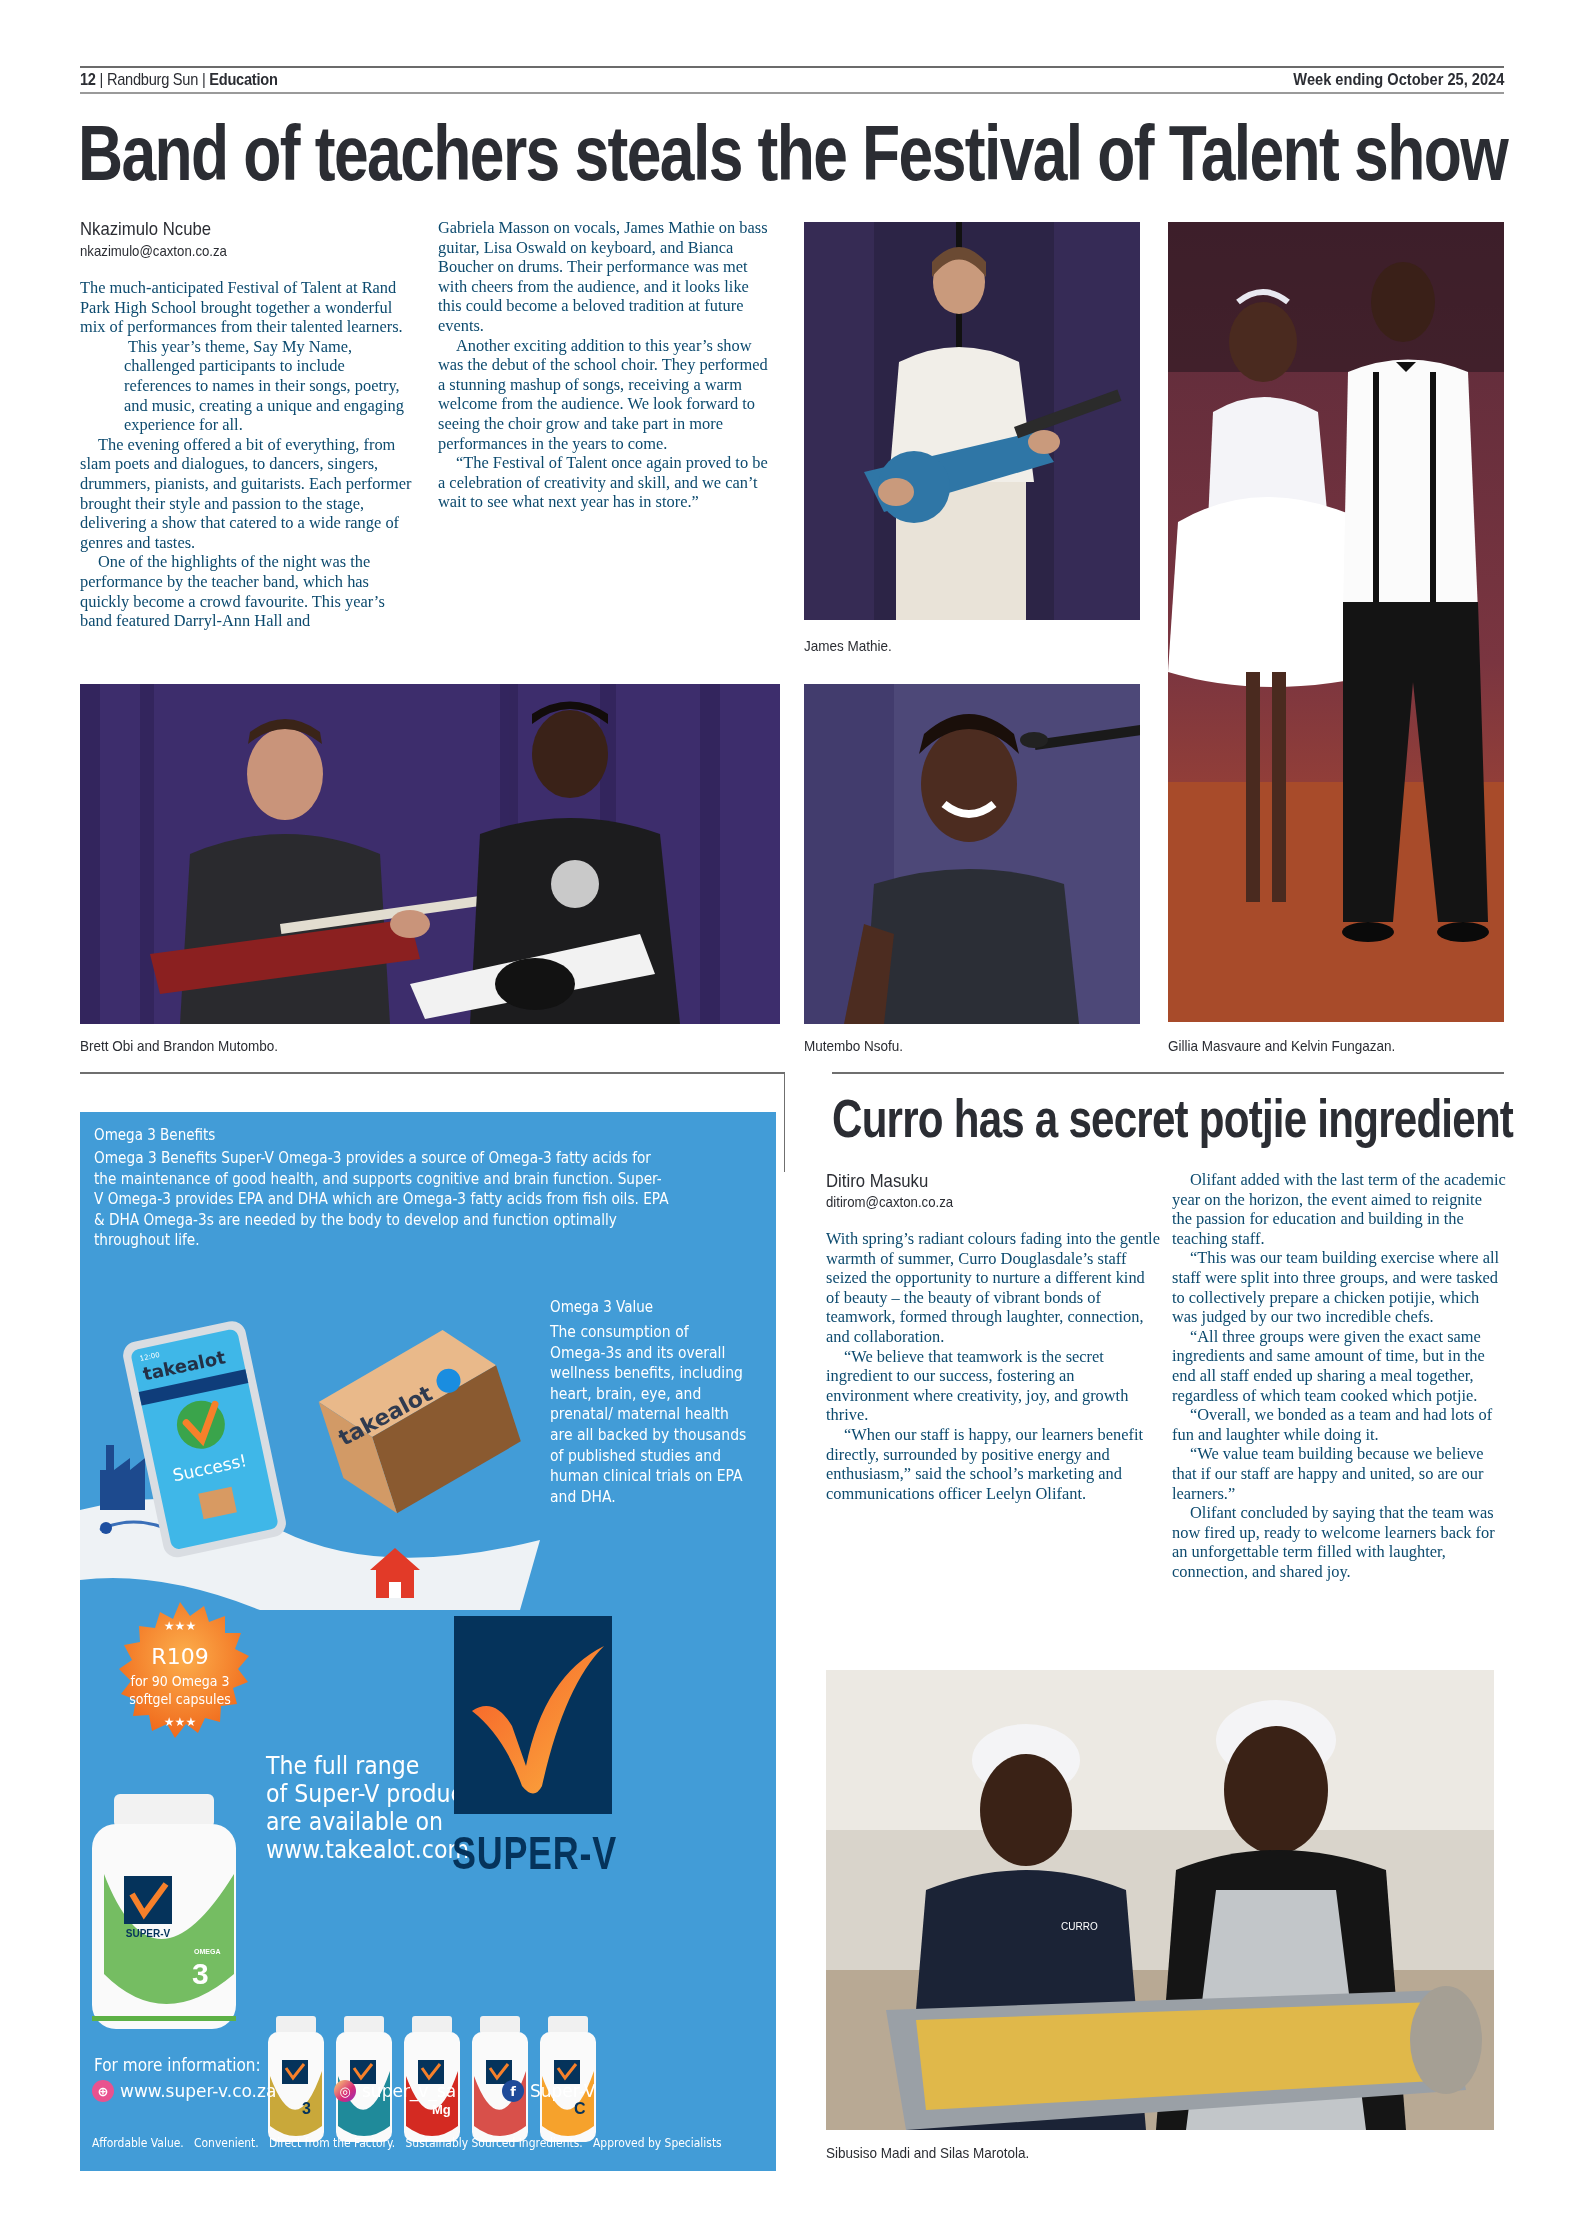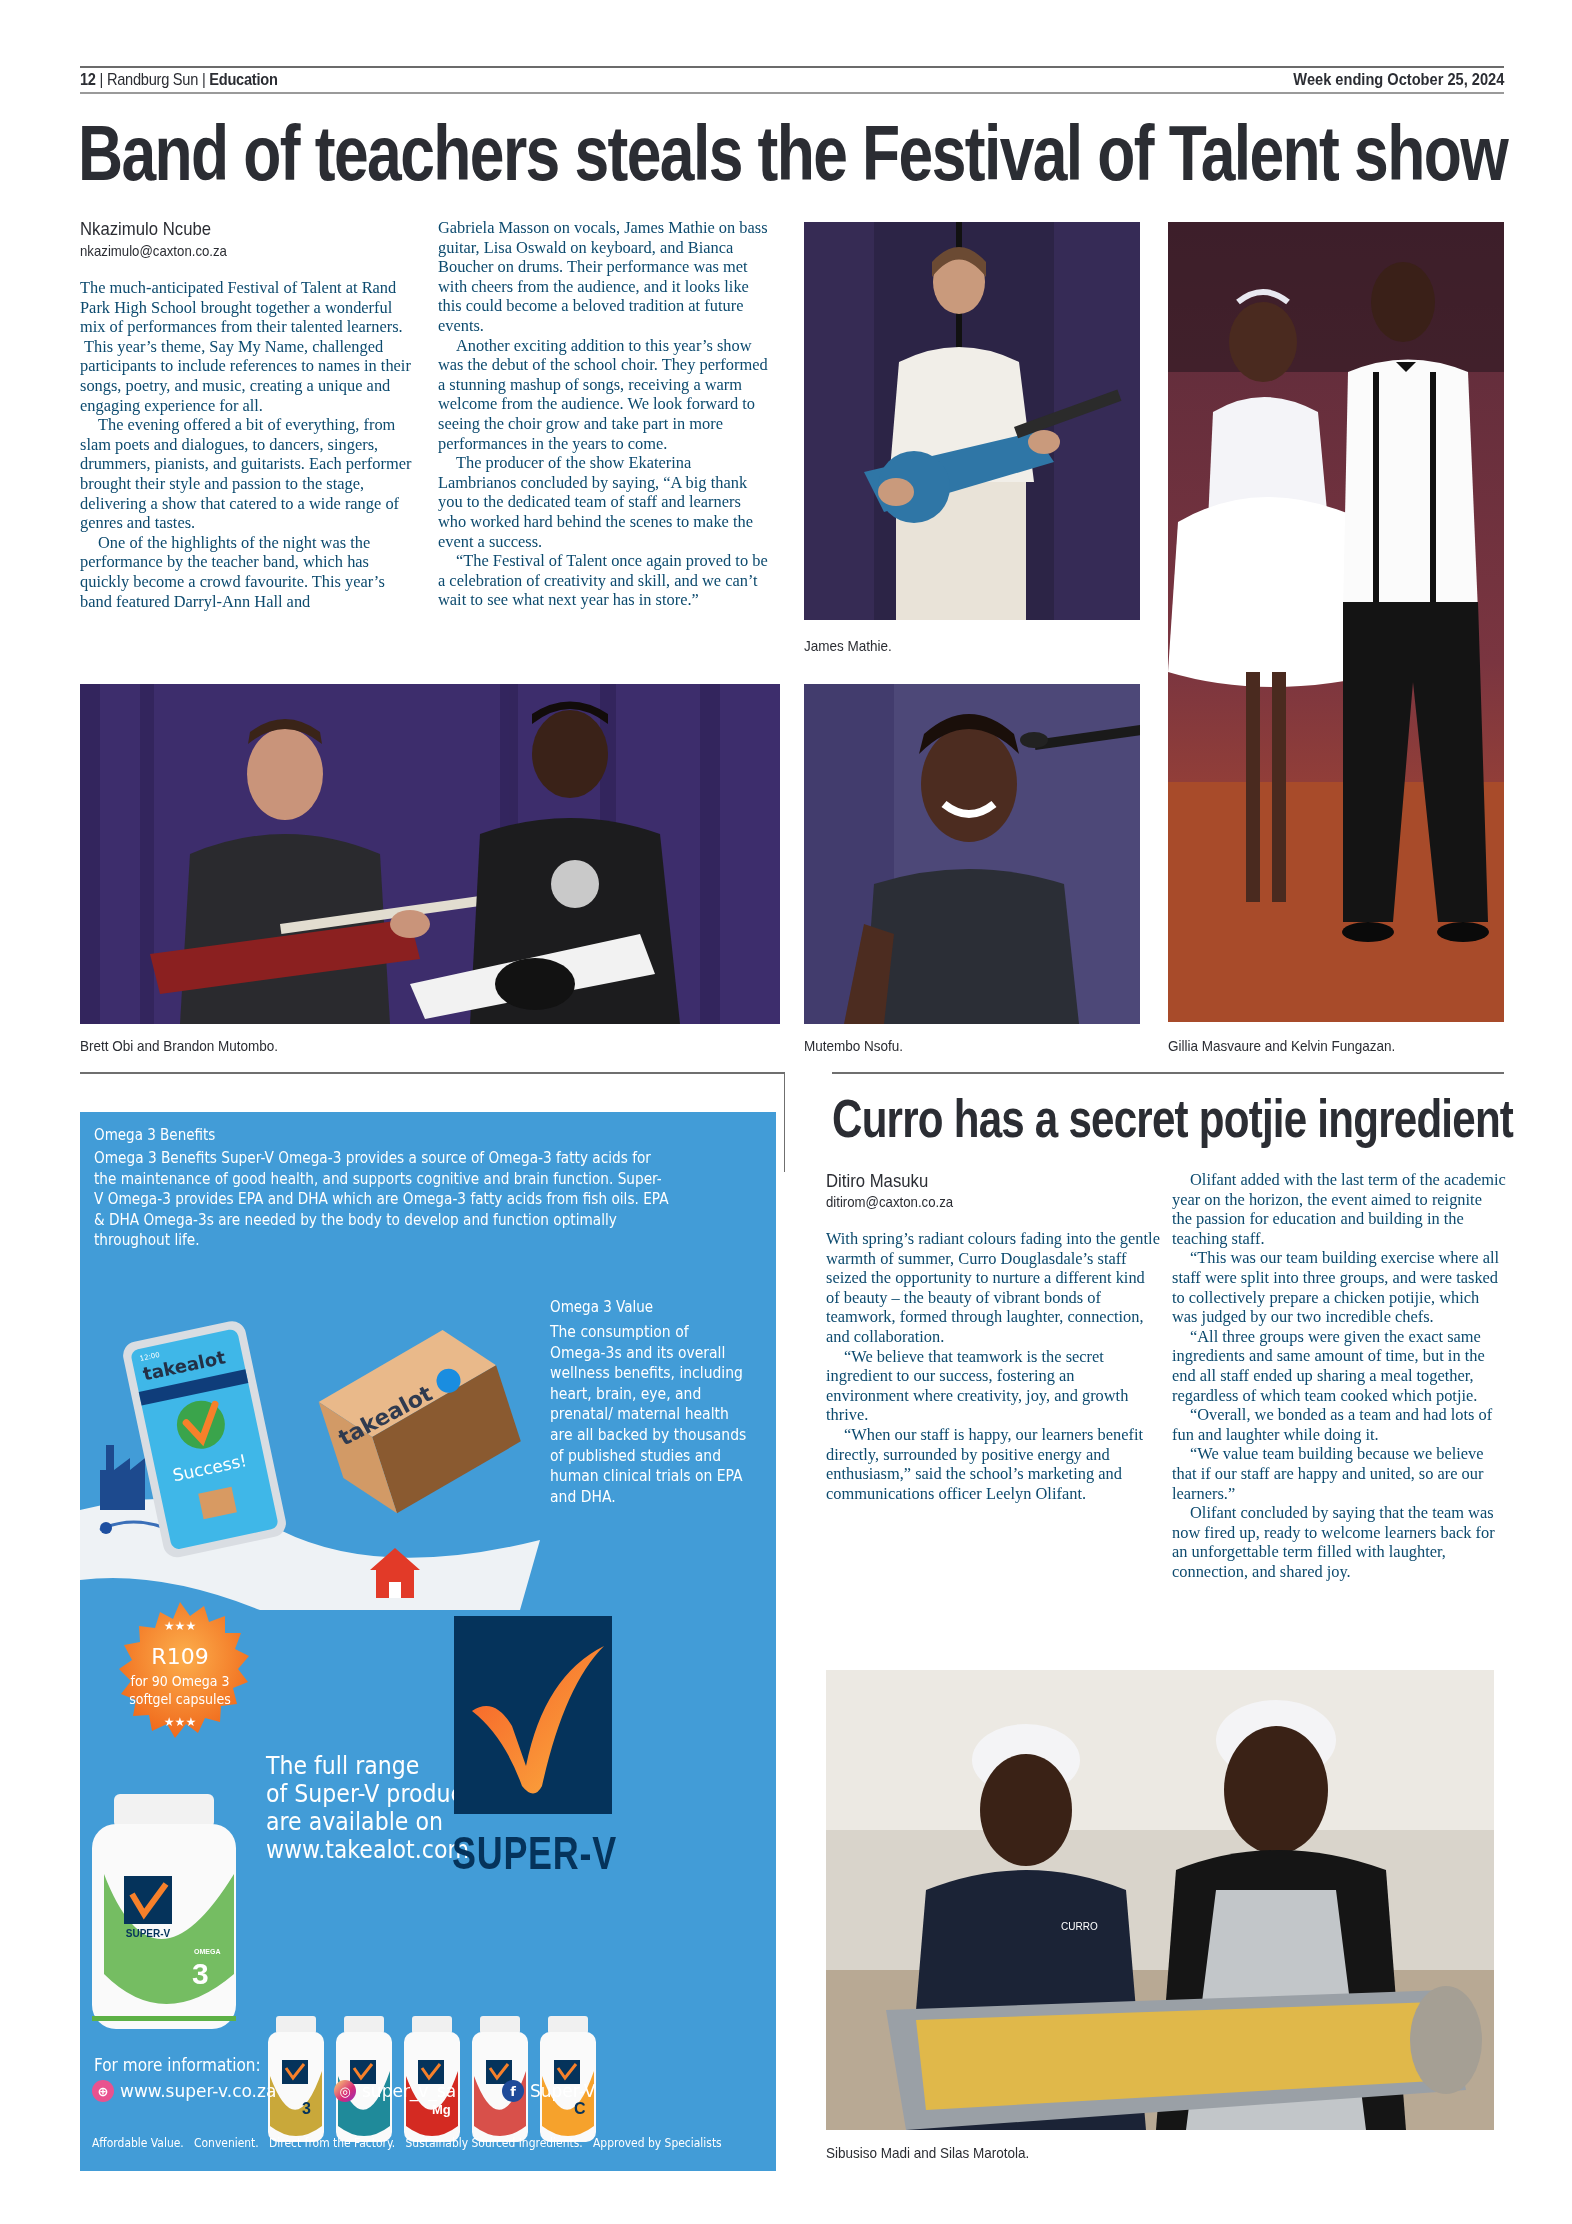--- a/index.html
+++ b/index.html
@@ -16,21 +16,21 @@
   .running-right { position: absolute; right: 68px; top: 70px; font-family: "Liberation Sans", sans-serif; font-size: 17px; font-weight: 700; color: #2b2d33; transform: scaleX(0.86); transform-origin: right top; white-space: nowrap; }
 
   .headline { position: absolute; left: 78px; top: 108px; font-family: "Liberation Sans", sans-serif; font-weight: 700; font-size: 78px; line-height: 90px; color: #2b2d33; letter-spacing: -2px; transform: scaleX(0.80); transform-origin: left top; white-space: nowrap; }
 
   .byline { font-family: "Liberation Sans", sans-serif; font-size: 19px; color: #2b2d33; transform: scaleX(0.88); transform-origin: left top; white-space: nowrap; }
   .email { font-family: "Liberation Sans", sans-serif; font-size: 15px; color: #2b2d33; transform: scaleX(0.88); transform-origin: left top; white-space: nowrap; }
 
   .col { position: absolute; font-size: 16.4px; line-height: 19.6px; color: #0c4a6e; }
   .col p { text-indent: 18px; }
   .col p.first { text-indent: 0; }
-  .col p.lead-space { text-indent: 4px; }
+  .col p.lead-space { text-indent: 4px; margin-left: 44px; }
 
   .photo { position: absolute; overflow: hidden; }
   .caption { position: absolute; font-family: "Liberation Sans", sans-serif; font-size: 15px; color: #2b2d33; transform: scaleX(0.9); transform-origin: left top; white-space: nowrap; }
 
   .rule-h { position: absolute; height: 2px; background: #6f6f6f; }
   .rule-v { position: absolute; width: 1px; background: #6f6f6f; }
 
   .headline2 { position: absolute; left: 832px; top: 1087px; font-family: "Liberation Sans", sans-serif; font-size: 54px; line-height: 62px; color: #2b2d33; letter-spacing: -1px; transform: scaleX(0.78); transform-origin: left top; white-space: nowrap; }
 
   
@@ -77,21 +77,20 @@
 <div class="col" style="left:80px; top:278px; width:332px;">
   <p class="first">The much-anticipated Festival of Talent at Rand Park High School brought together a wonderful mix of performances from their talented learners.</p>
   <p class="lead-space">This year’s theme, Say My Name, challenged participants to include references to names in their songs, poetry, and music, creating a unique and engaging experience for all.</p>
   <p>The evening offered a bit of everything, from slam poets and dialogues, to dancers, singers, drummers, pianists, and guitarists. Each performer brought their style and passion to the stage, delivering a show that catered to a wide range of genres and tastes.</p>
   <p>One of the highlights of the night was the performance by the teacher band, which has quickly become a crowd favourite. This year’s band featured Darryl-Ann Hall and</p>
 </div>
 
 <div class="col" style="left:438px; top:218px; width:332px;">
   <p class="first">Gabriela Masson on vocals, James Mathie on bass guitar, Lisa Oswald on keyboard, and Bianca Boucher on drums. Their performance was met with cheers from the audience, and it looks like this could become a beloved tradition at future events.</p>
   <p>Another exciting addition to this year’s show was the debut of the school choir. They performed a stunning mashup of songs, receiving a warm welcome from the audience. We look forward to seeing the choir grow and take part in more performances in the years to come.</p>
-  <p>The producer of the show Ekaterina Lambrianos concluded by saying, “A big thank you to the dedicated team of staff and learners who worked hard behind the scenes to make the event a success.</p>
   <p>“The Festival of Talent once again proved to be a celebration of creativity and skill, and we can’t wait to see what next year has in store.”</p>
 </div>
 
 <div class="photo" style="left:804px; top:222px; width:336px; height:398px; background:linear-gradient(180deg,#3b3357 0%,#2a2344 45%,#4b2c48 100%);">
   <svg width="336" height="398" viewBox="0 0 336 398">
     <rect x="0" y="0" width="336" height="398" fill="#2c2446"></rect>
     <rect x="0" y="0" width="70" height="398" fill="#3a2f5a" opacity=".7"></rect>
     <rect x="250" y="0" width="86" height="398" fill="#3d3160" opacity=".6"></rect>
     <rect x="152" y="0" width="6" height="180" fill="#111"></rect>
     <ellipse cx="155" cy="60" rx="26" ry="32" fill="#c99a7c"></ellipse>

